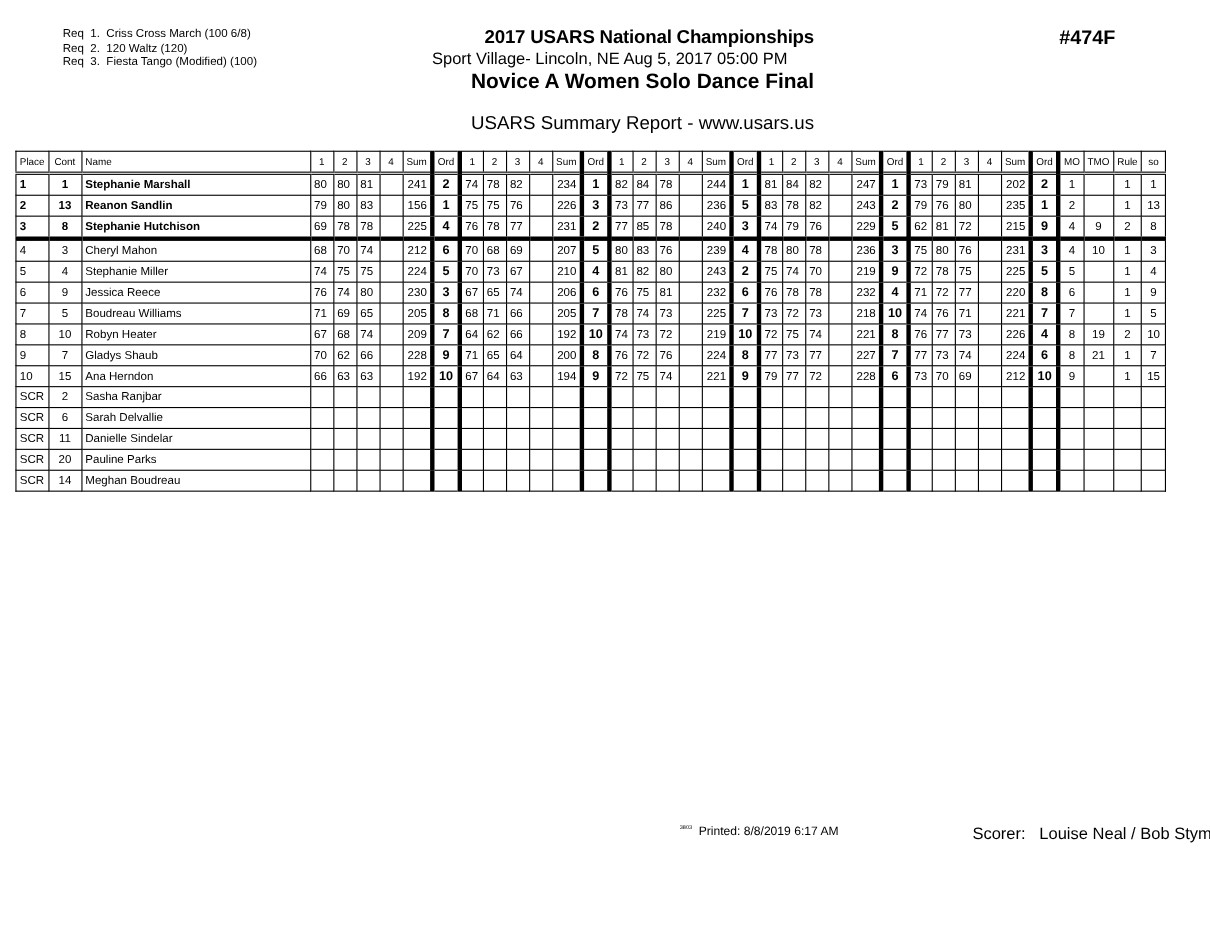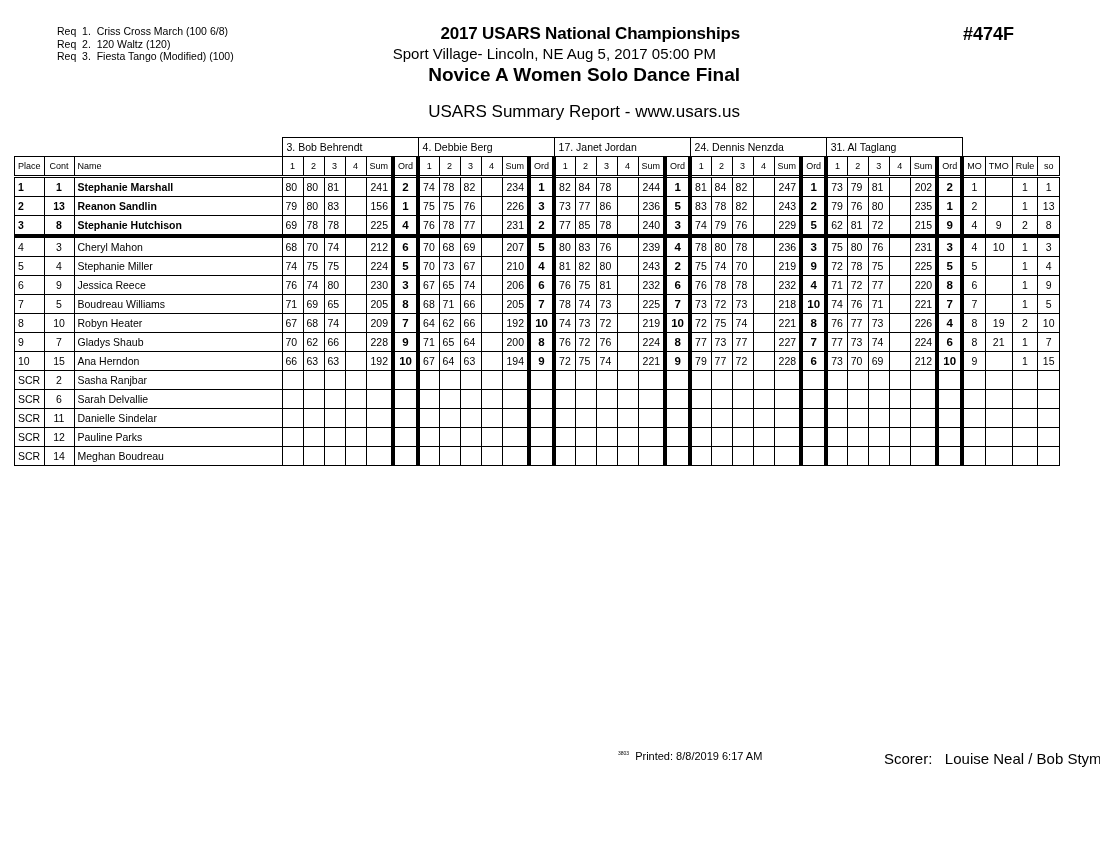--- a/index.html
+++ b/index.html
@@ -79,29 +79,20 @@
       <col style="width: 21px;">
       <col style="width: 21px;">
       <col style="width: 26px;">
       <col style="width: 22px;">
       <col style="width: 23px;">
       <col style="width: 26px;">
       <col style="width: 24px;">
       <col style="width: 22px;">
     </colgroup>
   <tbody id="tb">
-      <tr class="jrow">
-        <td class="blank" colspan="3"></td>
-        <td class="judge" colspan="6">3.  Bob Behrendt</td>
-        <td class="judge" colspan="6">4.  Debbie Berg</td>
-        <td class="judge" colspan="6">17.  Janet Jordan</td>
-        <td class="judge" colspan="6">24.  Dennis Nenzda</td>
-        <td class="judge" colspan="6">31.  Al Taglang</td>
-        <td class="blank" colspan="4"></td>
-      </tr>
       <tr class="colh">
         <td class="">Place</td>
         <td class="c">Cont</td>
         <td class="">Name</td>
         <td class="c">1</td>
         <td class="c">2</td>
         <td class="c">3</td>
         <td class="c">4</td>
         <td class="c">Sum</td>
         <td class="ord">Ord</td>
@@ -636,21 +627,21 @@
         <td class="sc"></td>
         <td class="sc r"></td>
         <td class="ord"></td>
         <td class="sc c"></td>
         <td class="sc c"></td>
         <td class="sc c"></td>
         <td class="sc c"></td>
       </tr>
       <tr class="">
         <td class="">SCR</td>
-        <td class="c">12</td>
+        <td class="c">20</td>
         <td class="">Pauline Parks</td>
         <td class="sc"></td>
         <td class="sc"></td>
         <td class="sc"></td>
         <td class="sc"></td>
         <td class="sc r"></td>
         <td class="ord"></td>
         <td class="sc"></td>
         <td class="sc"></td>
         <td class="sc"></td>

